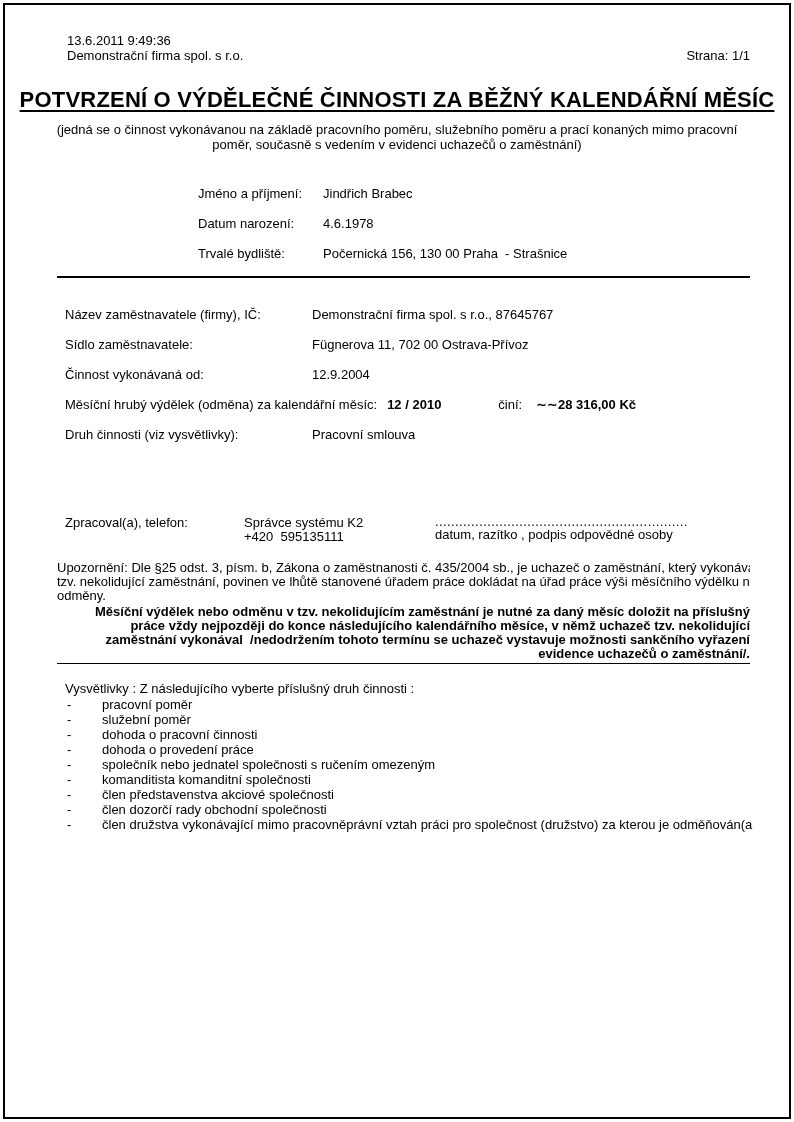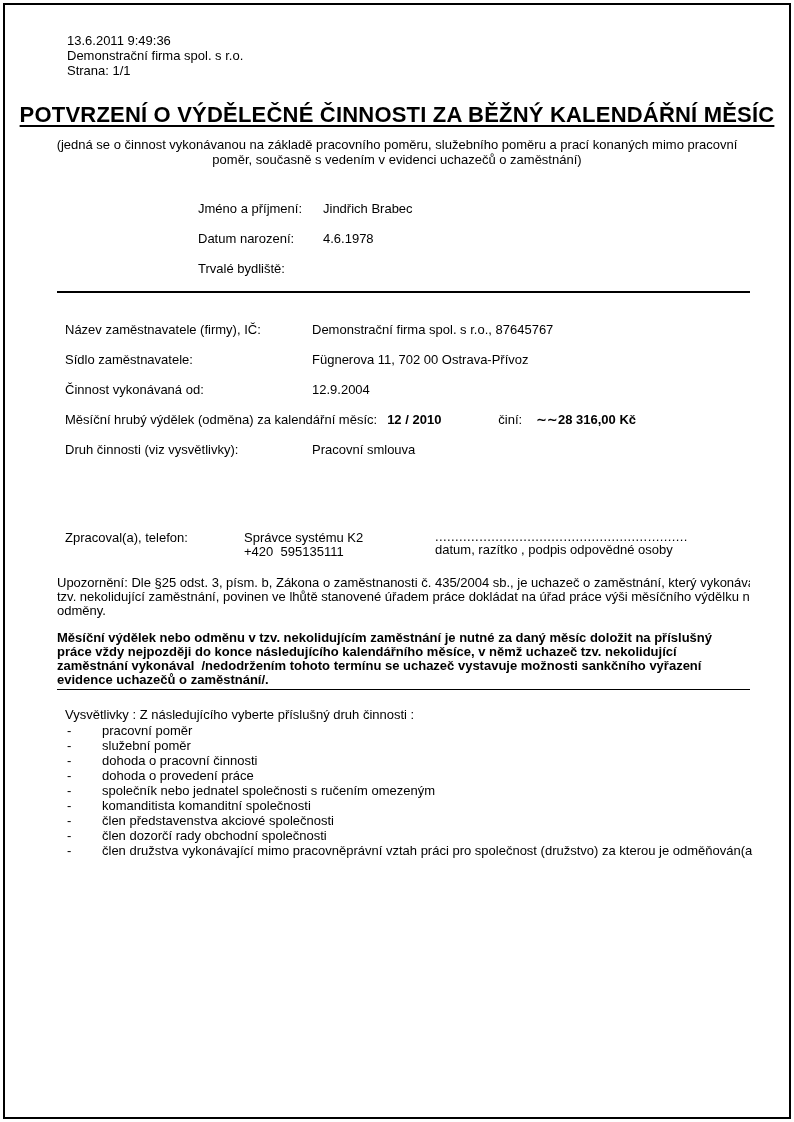--- a/index.html
+++ b/index.html
@@ -4,21 +4,21 @@
 <style>
   html,body{margin:0;padding:0;background:#fff;}
   body{
     width:794px;height:1122px;position:relative;
     font-family:"Liberation Sans","DejaVu Sans",sans-serif;
     color:#000;font-size:13px;
   }
   .frame{position:absolute;inset:3px;border:2px solid #000;background:#fff;box-sizing:border-box;overflow:hidden;}
   .content{margin:0 39px 0 52px;}
   
-  .hdr{display:flex;justify-content:space-between;align-items:flex-start;padding:28px 0 0 10px;line-height:15px;flex-direction:column;}
+  .hdr{display:flex;justify-content:space-between;align-items:flex-end;padding:28px 0 0 10px;line-height:15px;}
   
   .title{margin-top:24px;text-align:center;font-weight:bold;font-size:22px;letter-spacing:.2px;
          text-decoration:underline;text-decoration-thickness:2px;text-underline-offset:3px;}
   .subtitle{margin:9px auto 0 auto;text-align:center;line-height:15px;max-width:700px;}
   
   .row{display:flex;height:15px;line-height:15px;margin-bottom:15px;}
   .person{margin-top:34px;}
   .person .row{padding-left:141px;gap:11px;}
   .person .lbl{width:114px;flex:none;}
   .emp{margin-top:29px;}
@@ -35,21 +35,21 @@
   
   .sig{display:flex;margin-top:74px;line-height:14px;}
   .sig-left{padding-left:8px;display:flex;gap:46px;}
   .sig-left .lbl{width:133px;flex:none;}
   .sig-right{margin-left:auto;margin-right:63px;width:252px;overflow:hidden;}
   .dots{letter-spacing:.4px;line-height:12px;}
   
   .para{overflow:hidden;}
   .para .line{line-height:14px;overflow:hidden;}
   .notice{margin-top:17px;}
-  .boldp{margin-top:13px;font-weight:bold;}
+  .boldp{margin-top:2px;font-weight:bold;text-align:right;}
   
   .legend{margin-top:17px;line-height:15px;}
   .legend-head{padding-left:8px;margin-bottom:1px;}
   .legend-item{display:flex;padding-left:10px;}
   .legend-item .dash{width:35px;flex:none;}
 </style>
 </head>
 <body>
 
 <div class="frame">
@@ -73,20 +73,21 @@
     <div class="row">
       <span class="lbl">Jméno a příjmení:</span>
       <span class="val">Jindřich Brabec</span>
     </div>
     <div class="row">
       <span class="lbl">Datum narození:</span>
       <span class="val">4.6.1978</span>
     </div>
     <div class="row">
       <span class="lbl">Trvalé bydliště:</span>
+      <span class="val">Počernická 156, 130 00 Praha  - Strašnice</span>
     </div>
   </div>
 
   <div class="content">
     <div class="rule1"></div>
   </div>
 
   <div class="emp content">
     <div class="row">
       <span class="lbl">Název zaměstnavatele (firmy), IČ:</span>

